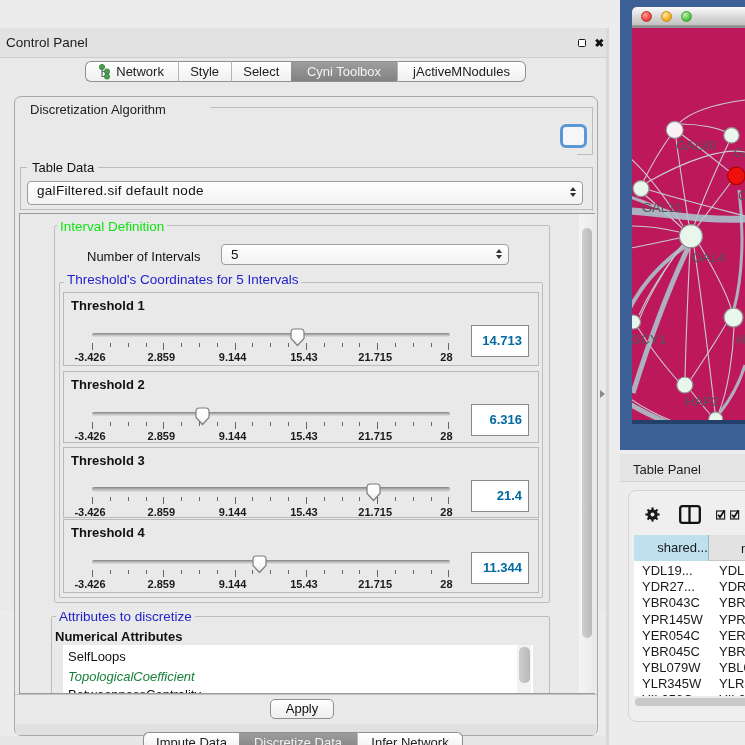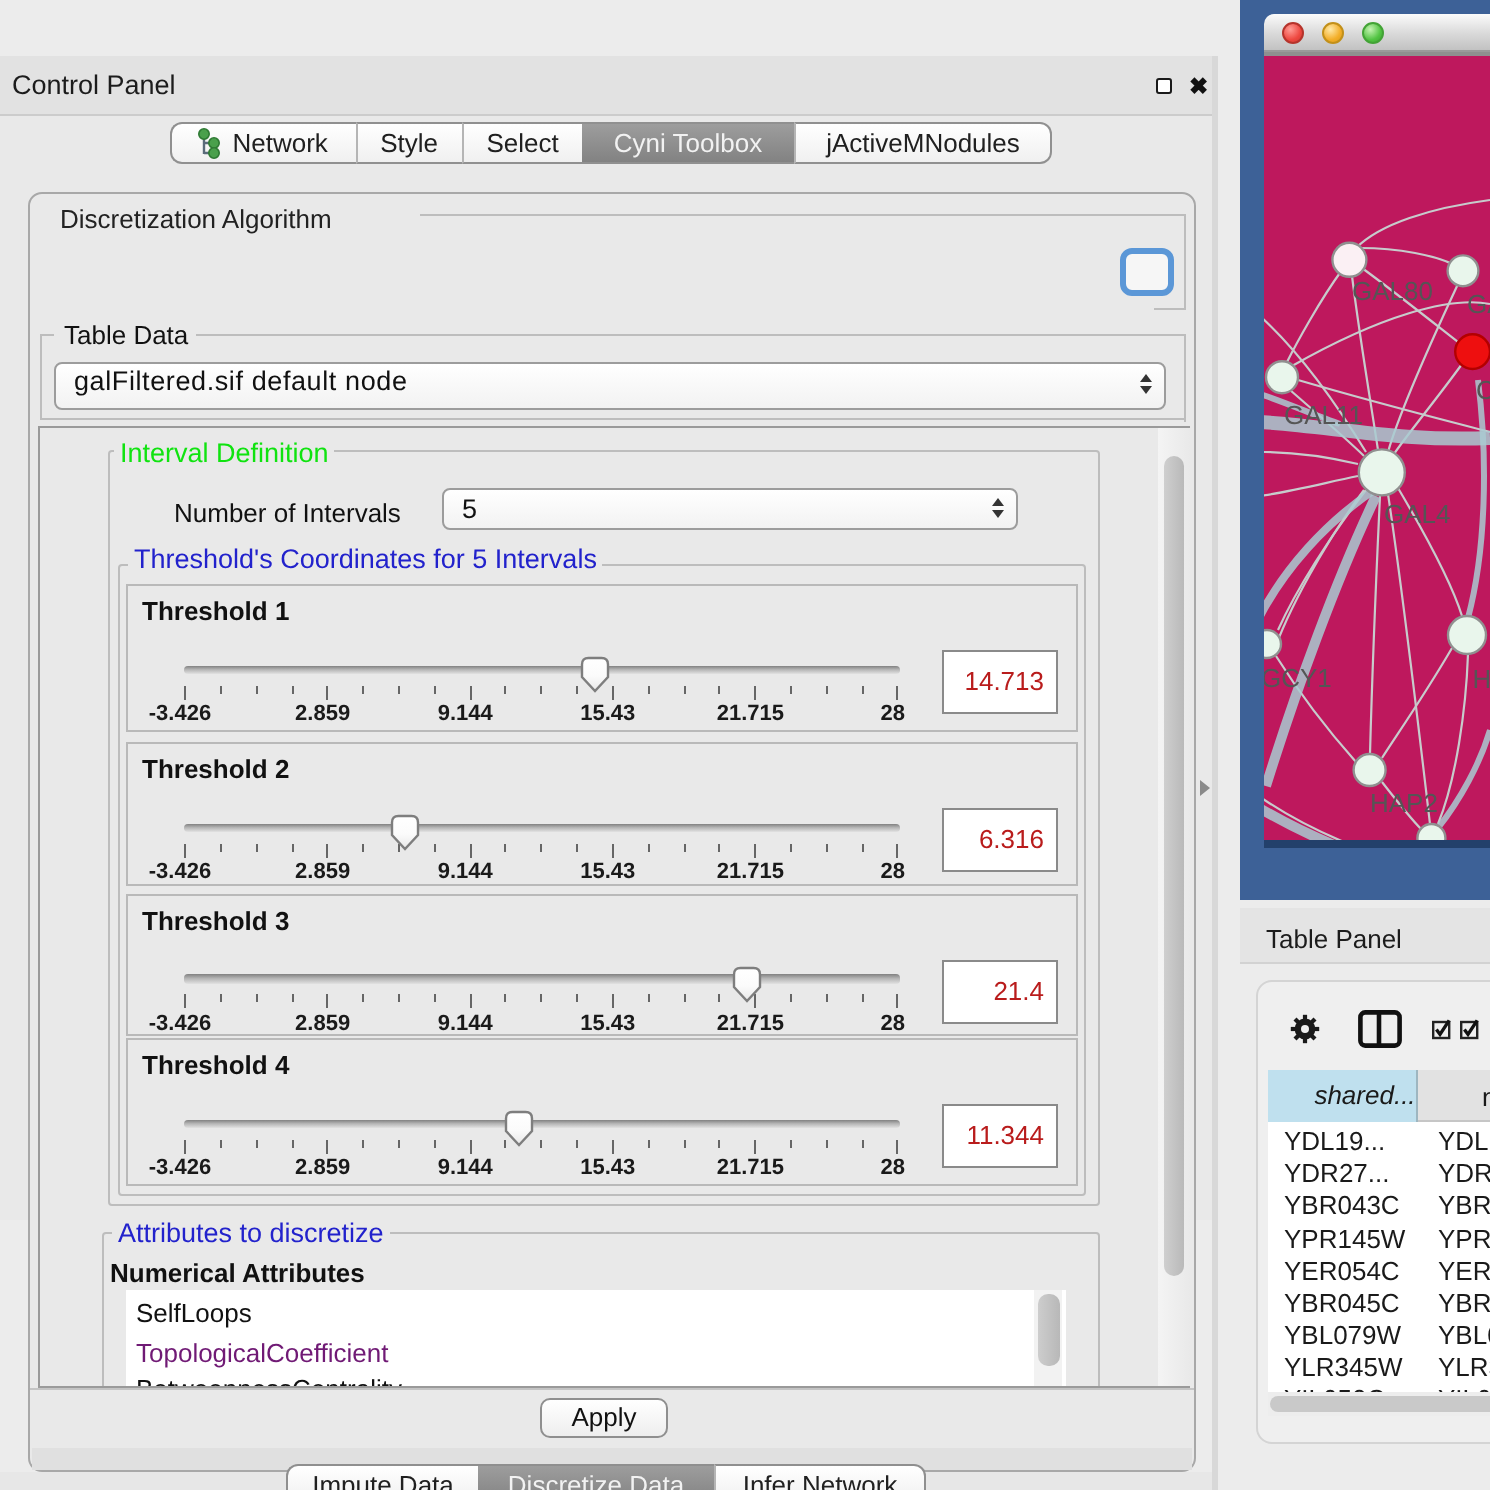--- a/index.html
+++ b/index.html
@@ -26,21 +26,21 @@
   .combo{position:absolute;background:linear-gradient(#ffffff,#f2f2f2);border:1px solid #9c9c9c;border-radius:4px;box-sizing:border-box;font-size:13.5px;color:#111;}
   .combo .txt{position:absolute;left:9px;top:1px;}
   .combo .arr2{position:absolute;right:5px;top:50%;margin-top:-5.8px;width:7px;}
   .combo .arr2 .u{width:0;height:0;border-left:3.5px solid transparent;border-right:3.5px solid transparent;border-bottom:4.6px solid #333;margin-bottom:2.2px;}
   .combo .arr2 .d{width:0;height:0;border-left:3.5px solid transparent;border-right:3.5px solid transparent;border-top:4.6px solid #333;}
   .tlabel{margin-left:-2px;}
   
   .tpanel{position:absolute;left:43px;width:476px;border:1px solid #b9b9b9;background:#e9e9e9;box-sizing:border-box;}
   .tpanel .tl{position:absolute;left:7px;top:5px;font-size:13px;font-weight:700;color:#111;}
   .track{position:absolute;height:4.5px;border-radius:2px;background:linear-gradient(#818181,#b5b5b5 45%,#e2e2e2);}
-  .vbox{position:absolute;background:#ffffff;border:1px solid #8a8a8a;font-size:13px;color:#b91c1c;text-align:right;box-sizing:border-box;}
+  .vbox{position:absolute;background:#ffffff;border:1px solid #8a8a8a;font-size:13px;color:#0369a1;text-align:right;box-sizing:border-box;font-weight:bold;}
   .tick{position:absolute;width:1px;background:#666;}
   .tlabel{position:absolute;font-size:11px;font-weight:700;color:#1a1a1a;transform:translateX(-50%);}
   .knob{position:absolute;width:17px;height:19px;}
   
   .bseg{position:absolute;display:flex;align-items:center;justify-content:center;font-size:13px;color:#202020;background:linear-gradient(#ffffff,#f0f0f0);border-top:1px solid #8f8f8f;border-bottom:1px solid #8f8f8f;box-sizing:border-box;}
   
   #netwin{left:620px;top:0;width:125px;height:450px;background:#3d6197;}
   #nettitle{left:632px;top:7px;width:113px;height:19px;background:linear-gradient(#fbfbfb,#d9d9d9 55%,#c2c2c2);border-radius:5px 0 0 0;border-bottom:1px solid #9a9a9a;box-sizing:border-box;}
   .light{position:absolute;top:4.4px;width:11px;height:11px;border-radius:50%;box-sizing:border-box;}
   #canvas{left:632px;top:26px;width:113px;height:394px;background:#be185d;overflow:hidden;}
@@ -275,21 +275,21 @@
           <path d="M2,4.2 Q2,1 5.2,1 L11.8,1 Q15,1 15,4.2 L15,10.5 L8.5,17.5 L2,10.5 Z" fill="url(#kg4)" stroke="#7e7e7e" stroke-width="1.2"></path>
         </svg>
       <div class="vbox" style="left:407px;top:32px;width:58px;height:32px;line-height:30px;padding-right:6px;">11.344</div>
     </div>
 
     <fieldset style="left:31px;top:402px;width:499px;height:120px;"></fieldset>
     <div class="grplabel" style="left:36px;top:395px;color:#2222cc;">Attributes to discretize</div>
     <div class="abs" style="left:35px;top:415px;font-size:13px;font-weight:700;color:#111;">Numerical Attributes</div>
     <div class="abs" style="left:43px;top:431px;width:470px;height:50px;background:#ffffff;">
       <div style="position:absolute;left:5px;top:4px;font-size:13px;color:#111;">SelfLoops</div>
-      <div style="position:absolute;left:5px;top:24px;font-size:13px;color:#701a75;">TopologicalCoefficient</div>
+      <div style="position:absolute;left:5px;top:24px;font-size:13px;color:#15803d;font-style:italic;">TopologicalCoefficient</div>
       <div style="position:absolute;left:5px;top:42px;font-size:13px;color:#111;">BetweennessCentrality</div>
       <div style="position:absolute;right:2px;top:0px;width:14px;height:50px;background:#f2f2f2;"></div>
       <div style="position:absolute;right:3.5px;top:2px;width:11px;height:36px;background:linear-gradient(90deg,#cdcdcd,#b8b8b8);border-radius:5px;"></div>
     </div>
   </div>
 
   <div class="abs" style="left:578.5px;top:186px;width:16px;height:479px;background:linear-gradient(90deg,#f4f4f4,#e9e9e9);"></div>
   <div class="abs" style="left:581.5px;top:200px;width:10.5px;height:410px;background:linear-gradient(90deg,#cfcfcf,#b9b9b9);border-radius:5px;"></div>
 
   <div class="abs" style="left:15px;top:666px;width:582px;height:29px;background:#e9e9e9;border-top:1px solid #c4c4c4;"></div>
@@ -403,21 +403,21 @@
     <line x1="10.5" y1="1.2" x2="10.5" y2="17.8" stroke="#111" stroke-width="2.3"></line>
   </svg>
   <svg style="position:absolute;left:87px;top:18px;" width="24" height="11" viewBox="0 0 24 11">
     <rect x="0.6" y="2" width="8" height="8" fill="none" stroke="#222" stroke-width="1.2"></rect>
     <path d="M2.2 5.8 L4 8.2 L8.6 1.2" fill="none" stroke="#111" stroke-width="1.7"></path>
     <rect x="14.6" y="2" width="8" height="8" fill="none" stroke="#222" stroke-width="1.2"></rect>
     <path d="M16.2 5.8 L18 8.2 L22.6 1.2" fill="none" stroke="#111" stroke-width="1.7"></path>
   </svg>
 
   <div style="position:absolute;left:5px;top:44px;width:120px;height:161px;background:#ffffff;overflow:hidden;font-size:13px;color:#1a1a1a;">
-    <div style="position:absolute;left:0;top:0;width:75px;height:26px;background:#bfe0ee;border-right:1px solid #9eb6c0;box-sizing:border-box;text-align:center;line-height:26px;padding-left:23px;font-style:italic;">shared...</div>
+    <div style="position:absolute;left:0;top:0;width:75px;height:26px;background:#bfe0ee;border-right:1px solid #9eb6c0;box-sizing:border-box;text-align:center;line-height:26px;padding-left:23px;">shared...</div>
     <div style="position:absolute;left:75px;top:0;width:45px;height:26px;background:#e2e2e2;border-bottom:1px solid #c6c6c6;box-sizing:border-box;">
         <span style="position:absolute;left:32px;top:6px;">n</span>
       </div>
     <div style="position:absolute;left:8px;top:28px;">YDL19...</div>
     <div style="position:absolute;left:8px;top:44px;">YDR27...</div>
     <div style="position:absolute;left:8px;top:60px;">YBR043C</div>
     <div style="position:absolute;left:8px;top:77px;">YPR145W</div>
     <div style="position:absolute;left:8px;top:93px;">YER054C</div>
     <div style="position:absolute;left:8px;top:109px;">YBR045C</div>
     <div style="position:absolute;left:8px;top:125px;">YBL079W</div>

